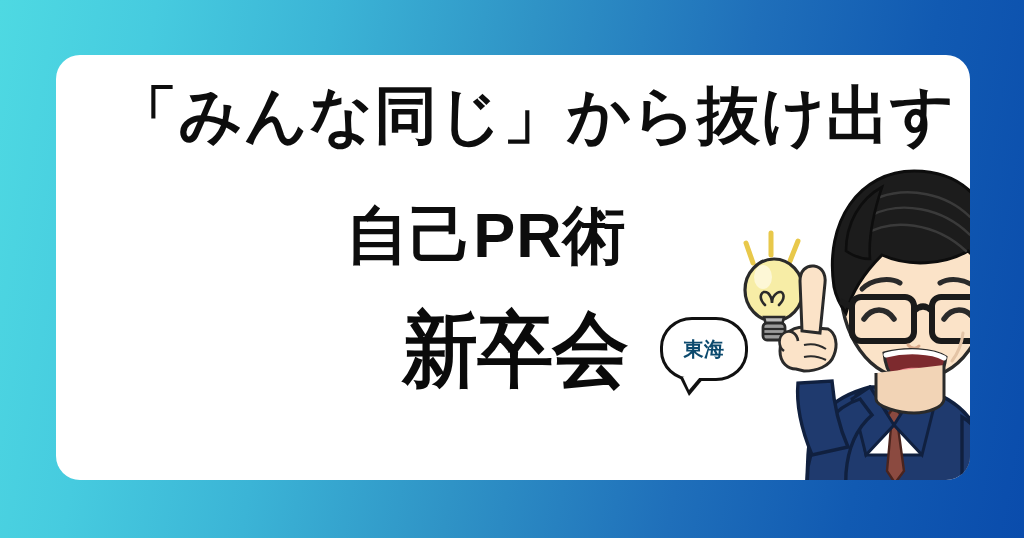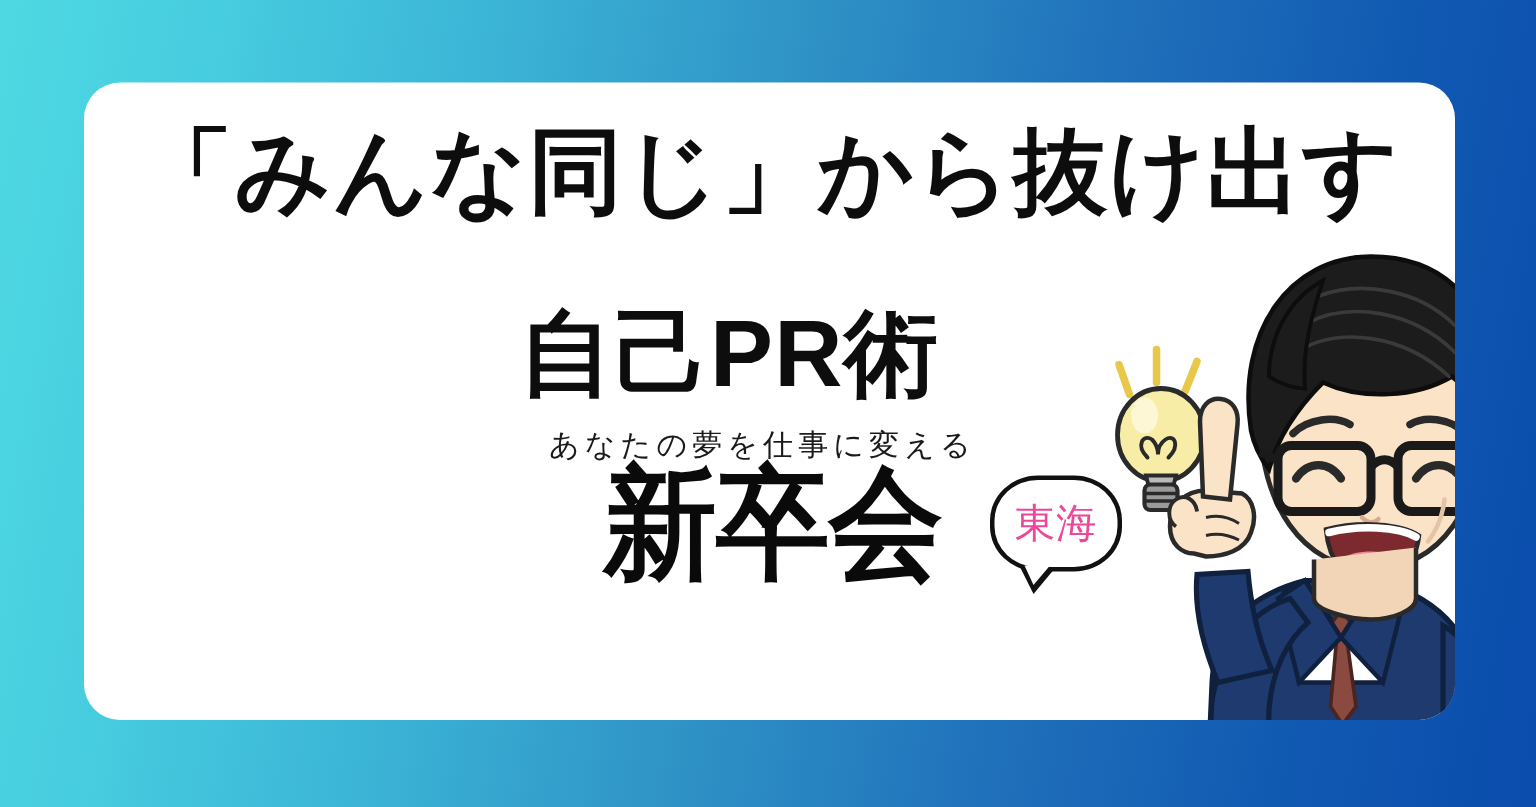--- a/index.html
+++ b/index.html
@@ -45,20 +45,21 @@
     left: 0;
     top: 22px;
     width: 914px;
     text-align: center;
     color: #0d0d0d;
     font-weight: 700;
     line-height: 1.22;
     letter-spacing: 0.012em;
     font-size: 63px;
     white-space: nowrap;
+    padding-left: 22px;
   }
   .headline-line2 {
     position: absolute;
     left: 0;
     top: 102px;
     width: 860px;
     text-align: center;
     color: #0d0d0d;
     font-weight: 700;
     font-size: 63px;
@@ -134,23 +135,23 @@
     border-left: 6px solid transparent;
     border-right: 11px solid transparent;
     border-top: 13px solid #fff;
   }
   .badge-text {
     position: absolute;
     inset: 0;
     display: flex;
     align-items: center;
     justify-content: center;
-    font-size: 27px;
-    font-weight: 400;
-    color: #ec4899;
+    font-size: 20px;
+    font-weight: 700;
+    color: #0c4a6e;
     letter-spacing: 0.02em;
     font-family: "DejaVu Sans", sans-serif;
   }
 
   
   .bulb {
     position: absolute;
     left: 668px;
     top: 172px;
     width: 110px;
@@ -172,21 +173,20 @@
 <div class="banner">
 
   <div class="card">
 
     <div class="headline">「みんな同じ」から抜け出す</div>
 
     <div class="headline-line2">自己PR術</div>
 
     <div class="logo-block">
 
-      <div class="logo-tagline">あなたの夢を仕事に変える</div>
 
       <div class="logo-main">新卒会</div>
 
       <div class="badge">
         <div class="badge-tail"></div>
         <div class="badge-bubble"></div>
         <div class="badge-tail-inner"></div>
         <div class="badge-text">東海</div>
       </div>
 

